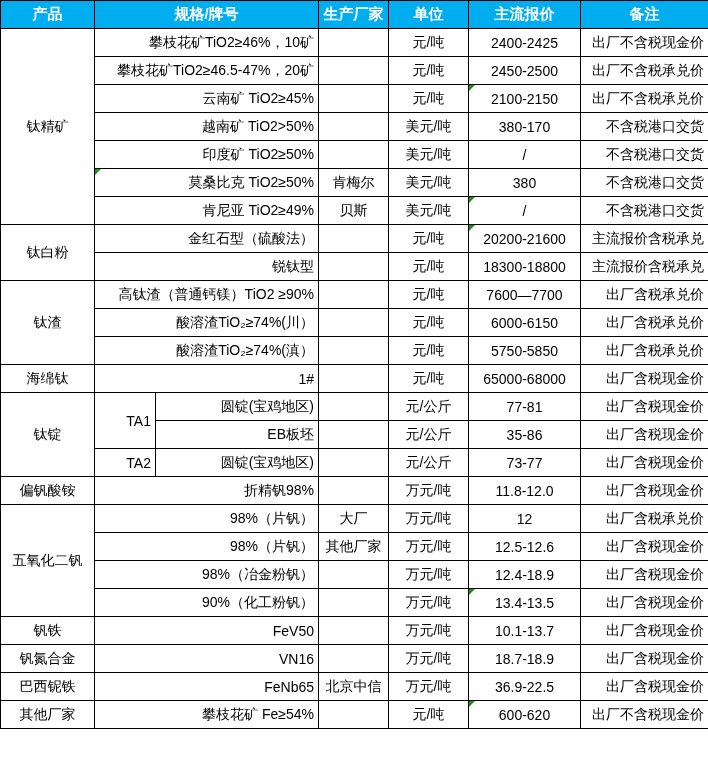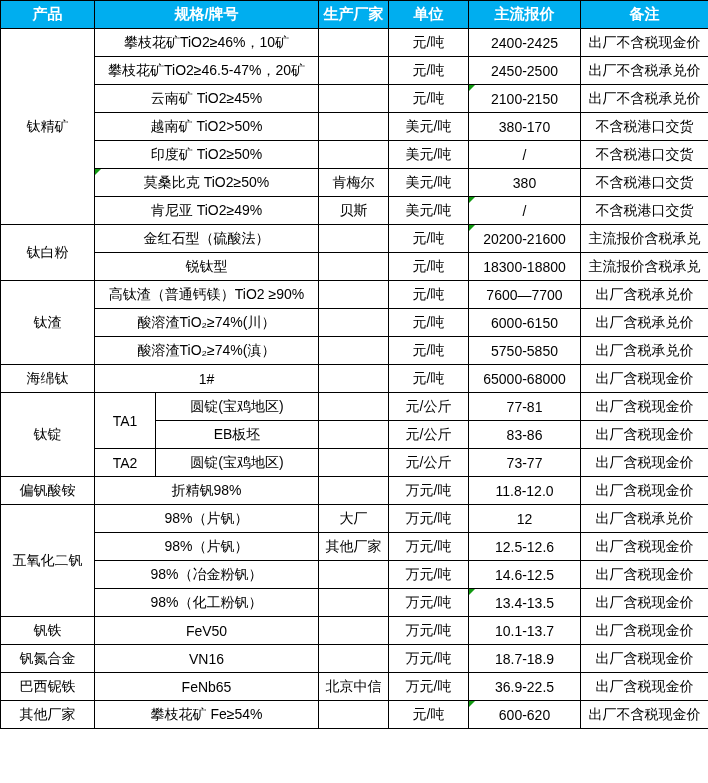--- a/index.html
+++ b/index.html
@@ -29,21 +29,21 @@
   }
   .price-table th{
     background:var(--header-bg,#00AEEF);
     color:var(--header-text,#ffffff);
     font-weight:bold;
     font-size:15px;
     text-align:center;
     padding:4px;
   }
   .c{text-align:center;padding:0 2px;}
-  .l{text-align:center;}
+  .l{text-align:right;}
   td.flagged{position:relative;}
   .flag{
     position:absolute;top:0;left:0;
     width:0;height:0;
     border-top:6px solid var(--flag-green,#119911);
     border-right:6px solid transparent;
   }
 </style>
 </head>
 <body>
@@ -174,21 +174,21 @@
       <td class="l">圆锭(宝鸡地区)</td>
       <td class="c"></td>
       <td class="c">元/公斤</td>
       <td class="c">77-81</td>
       <td class="l">出厂含税现金价</td>
     </tr>
     <tr>
       <td class="l">EB板坯</td>
       <td class="c"></td>
       <td class="c">元/公斤</td>
-      <td class="c">83-86</td>
+      <td class="c">35-86</td>
       <td class="l">出厂含税现金价</td>
     </tr>
     <tr>
       <td class="l">TA2</td>
       <td class="l">圆锭(宝鸡地区)</td>
       <td class="c"></td>
       <td class="c">元/公斤</td>
       <td class="c">73-77</td>
       <td class="l">出厂含税现金价</td>
     </tr>
@@ -214,25 +214,25 @@
       <td colspan="2" class="l">98%（片钒）</td>
       <td class="c">其他厂家</td>
       <td class="c">万元/吨</td>
       <td class="c">12.5-12.6</td>
       <td class="l">出厂含税现金价</td>
     </tr>
     <tr>
       <td colspan="2" class="l">98%（冶金粉钒）</td>
       <td class="c"></td>
       <td class="c">万元/吨</td>
-      <td class="c">14.6-12.5</td>
-      <td class="l">出厂含税现金价</td>
-    </tr>
-    <tr>
-      <td colspan="2" class="l">98%（化工粉钒）</td>
+      <td class="c">12.4-18.9</td>
+      <td class="l">出厂含税现金价</td>
+    </tr>
+    <tr>
+      <td colspan="2" class="l">90%（化工粉钒）</td>
       <td class="c"></td>
       <td class="c">万元/吨</td>
       <td class="c flagged"><span class="flag"></span><span>13.4-13.5</span></td>
       <td class="l">出厂含税现金价</td>
     </tr>
 
     <tr>
       <td class="c">钒铁</td>
       <td colspan="2" class="l">FeV50</td>
       <td class="c"></td>

